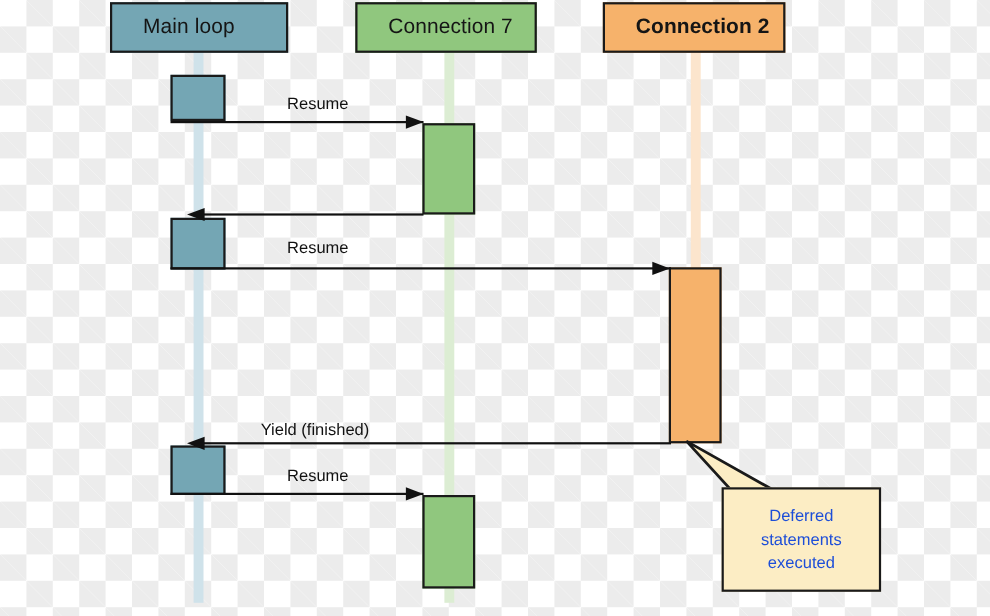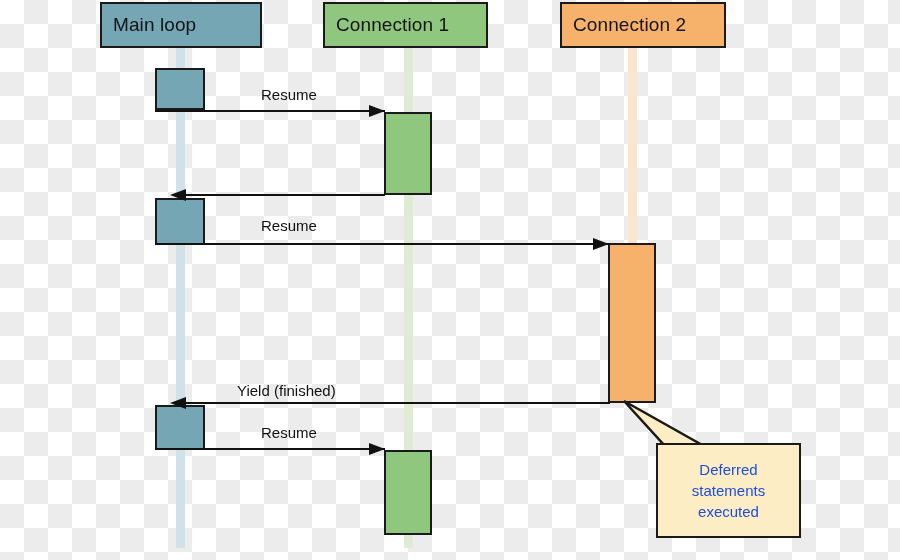--- a/index.html
+++ b/index.html
@@ -26,21 +26,21 @@
     background-size: 48px 48px;
     background-position: 0 0, 24px 24px;
   }
 
   .header-box {
     position: absolute;
     box-sizing: border-box;
     border: 2px solid #1a1a1a;
     display: flex;
     align-items: center;
-    padding-left: 11px;
+    padding-left: 28px;
     font-size: 19px;
     color: #151515;
     letter-spacing: .1px;
   }
 
   .lifeline {
     position: absolute;
     width: 9px;
   }
 
@@ -106,24 +106,24 @@
 
   <div class="lifeline" style="left:176px; top:48px; height:500px; background:#cfe2ea;"></div>
   <div class="lifeline" style="left:404px; top:48px; height:500px; background:#dcedd3;"></div>
   <div class="lifeline" style="left:628px; top:48px; height:198px; background:#fce5cd;"></div>
 
   <div class="header-box" style="left:100px; top:2px; width:162px; height:46px; background:#74a6b4;">
     <span>Main loop</span>
   </div>
 
   <div class="header-box" style="left:323px; top:2px; width:165px; height:46px; background:#90c77e;">
-    <span>Connection 1</span>
+    <span>Connection 7</span>
   </div>
 
-  <div class="header-box" style="left:560px; top:2px; width:166px; height:46px; background:#f6b26b;">
+  <div class="header-box" style="left:548px; top:2px; width:166px; height:46px; background:#f6b26b;font-weight:bold;">
     <span>Connection 2</span>
   </div>
 
   <div class="activation" style="left:155px; top:68px; width:50px; height:42px; background:#74a6b4;"></div>
 
   <div class="activation" style="left:384px; top:112px; width:48px; height:83px; background:#90c77e;"></div>
 
   <div class="activation" style="left:155px; top:198px; width:50px; height:47px; background:#74a6b4;"></div>
 
   <div class="activation" style="left:608px; top:243px; width:48px; height:160px; background:#f6b26b;"></div>

